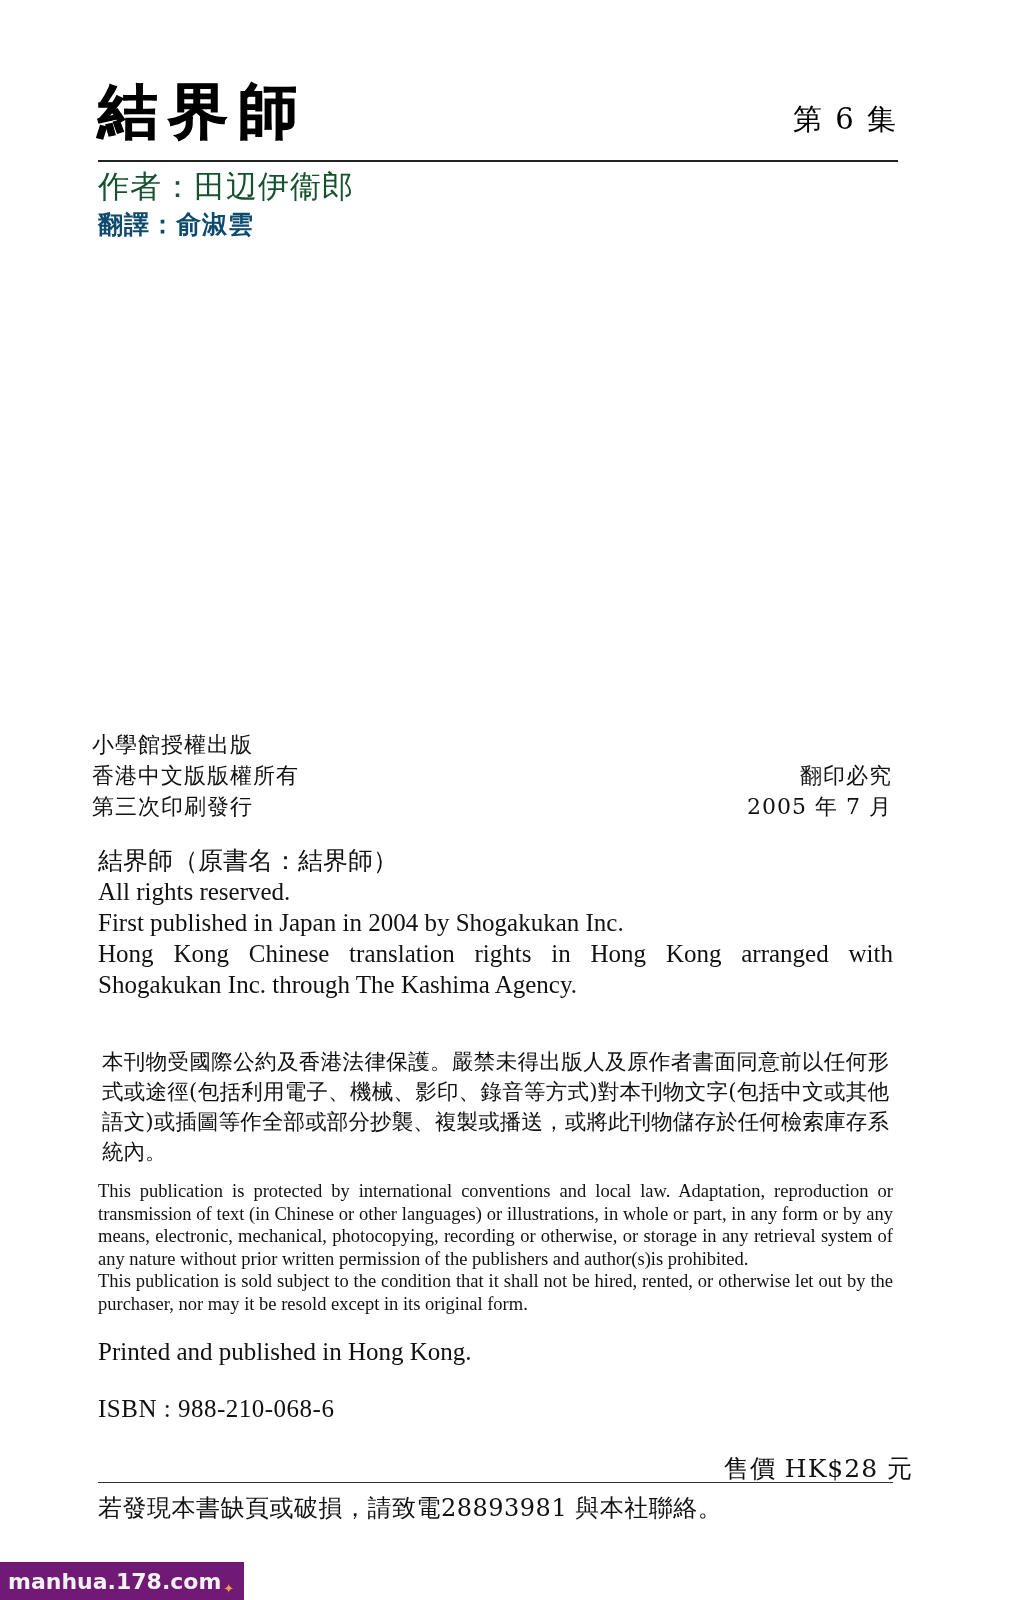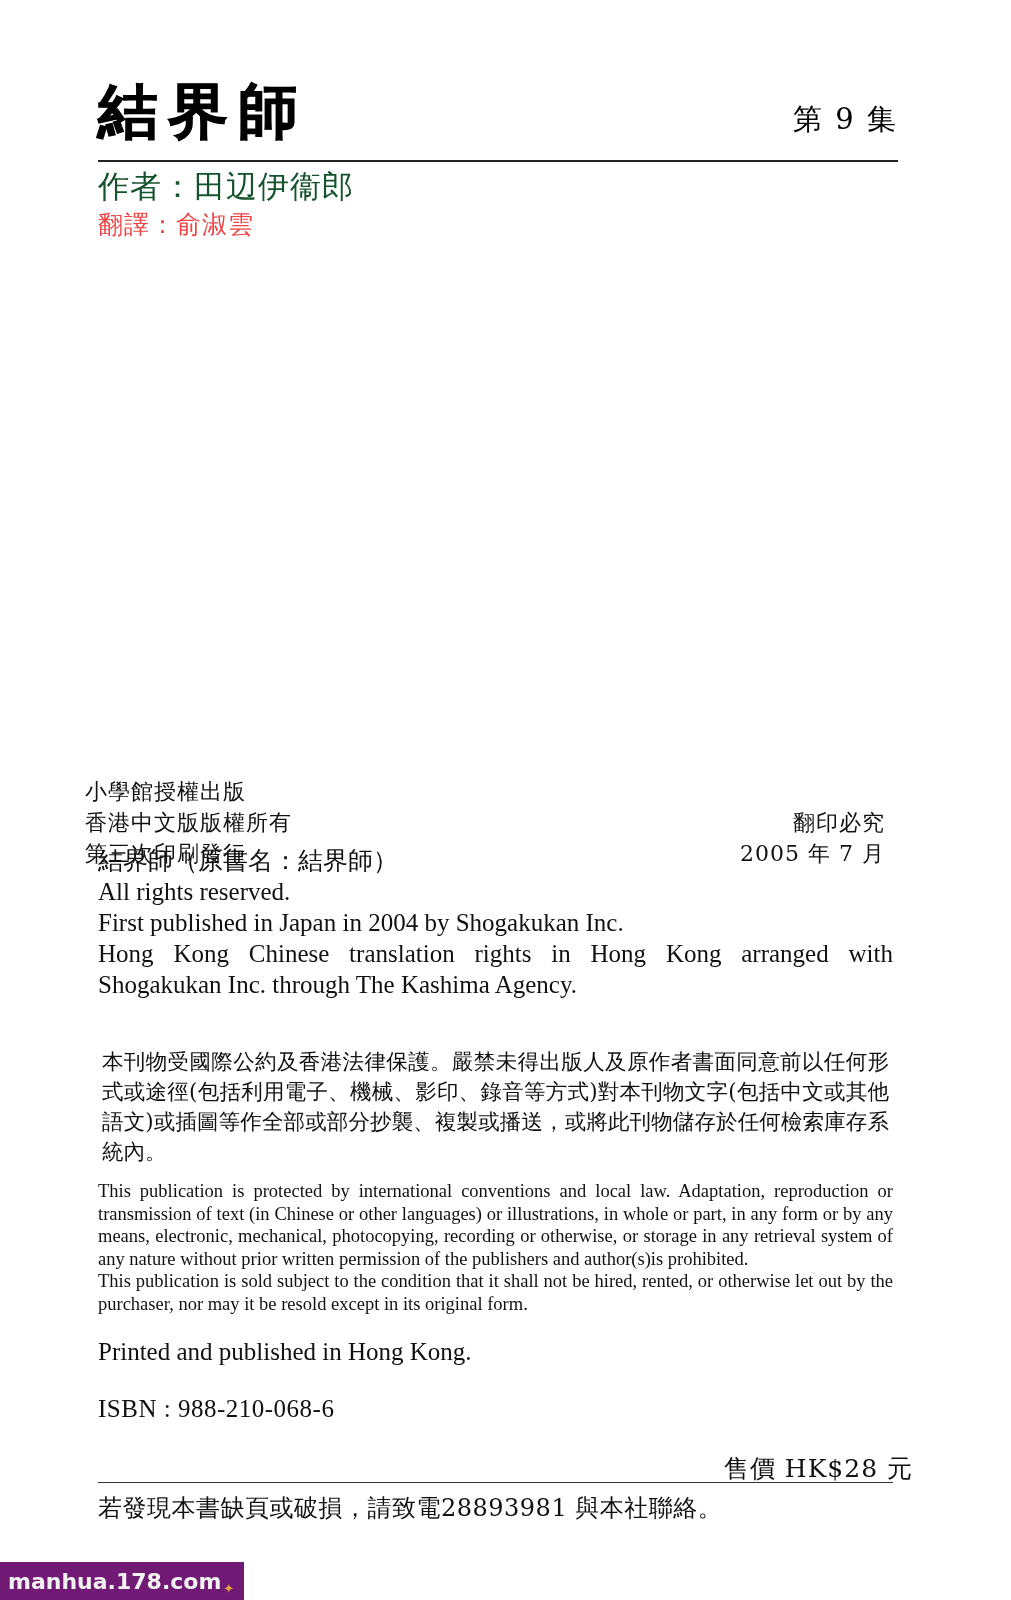--- a/index.html
+++ b/index.html
@@ -73,31 +73,31 @@
     color: #14532d;
     white-space: nowrap;
   }
   .credit-translator {
     position: absolute;
     left: 98px;
     top: 208px;
     font-family: "DejaVu Serif", "Liberation Serif", serif;
     font-size: 25px;
     letter-spacing: 1px;
-    color: #ef4444;
-    white-space: nowrap;
+    color: #0c4a6e;
+    white-space: nowrap;
+    font-weight: bold;
   }
 
   
   .pub-block {
     position: absolute;
-    left: 85px;
+    left: 92px;
     top: 730px;
     width: 800px;
-    margin-top: 47px;
   }
   .pub-row {
     position: relative;
     height: 31px;
     font-family: "DejaVu Serif", "Liberation Serif", serif;
     font-size: 22px;
     letter-spacing: 1px;
     color: #111;
   }
   .pub-left {
@@ -249,21 +249,21 @@
     margin-bottom: 4px;
   }
 </style>
 </head>
 <body>
 
 <div class="page">
 
   <div class="masthead">
     <div class="series-title">結界師</div>
-    <div class="volume-label">第 9 集</div>
+    <div class="volume-label">第 6 集</div>
   </div>
 
   <div class="rule-top"></div>
 
   <div class="credit-author">作者：田辺伊衞郎</div>
   <div class="credit-translator">翻譯：俞淑雲</div>
 
   <div class="pub-block">
     <div class="pub-row">
       <span class="pub-left">小學館授權出版</span>

